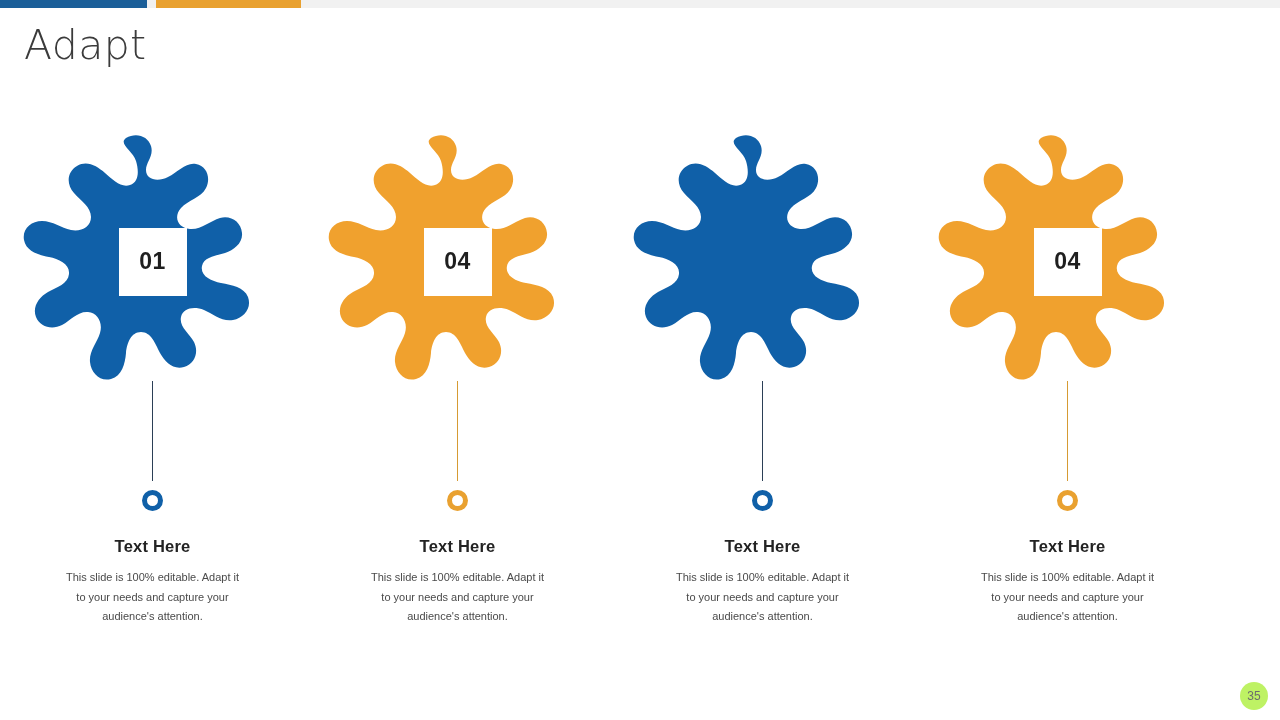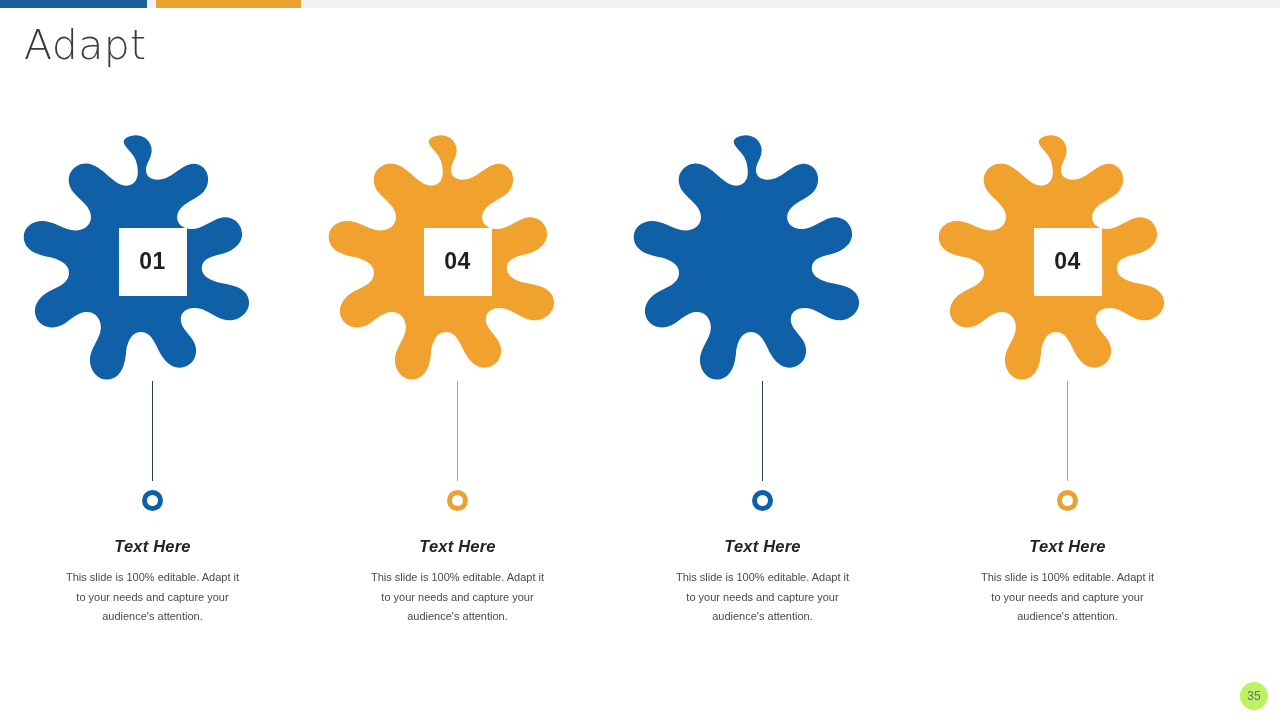--- a/index.html
+++ b/index.html
@@ -141,21 +141,20 @@
   }
 
   
   .caption-head {
     margin-top: 26px;
     font-size: 16.5px;
     font-weight: bold;
     color: #232323;
     text-align: center;
     letter-spacing: 0.2px;
-    font-style: italic;
   }
   .caption-body {
     margin-top: 12px;
     width: 176px;
     font-size: 11px;
     line-height: 19.5px;
     color: #4a4a4a;
     text-align: center;
   }
 

